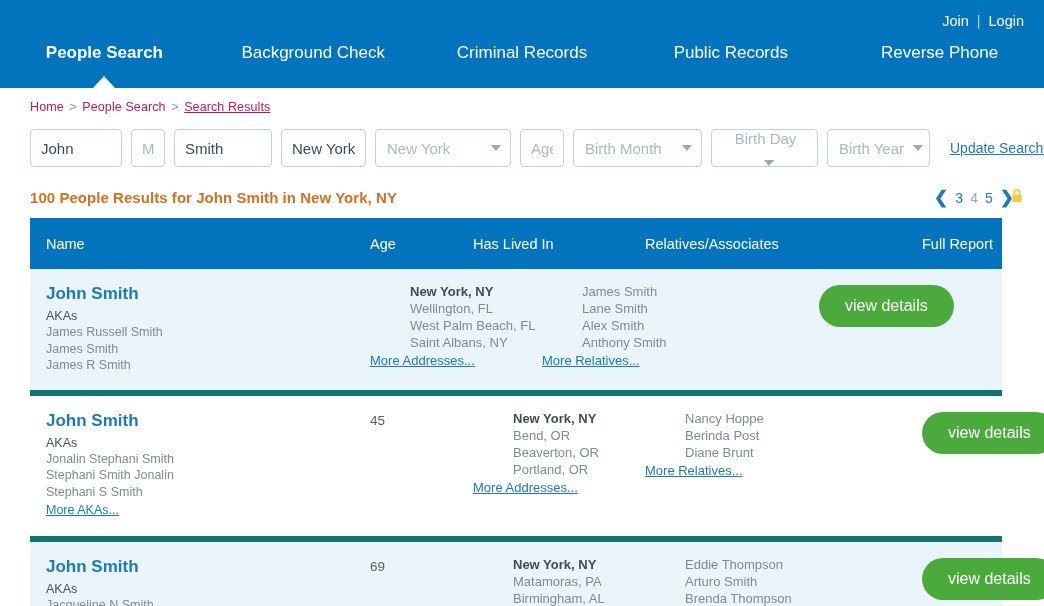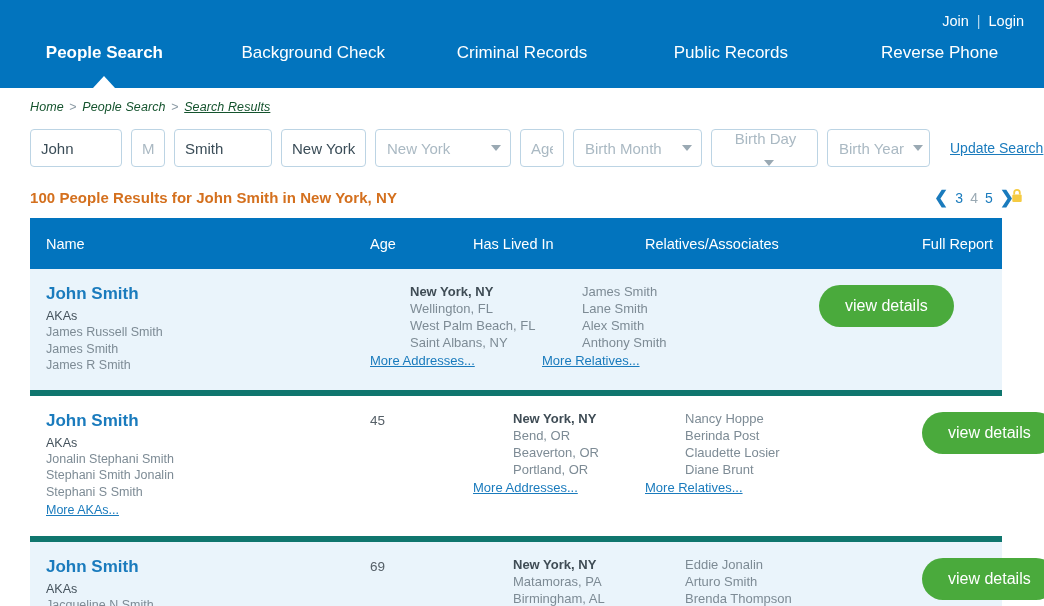--- a/index.html
+++ b/index.html
@@ -78,22 +78,21 @@
     padding: 0 0 0 0;
   }
 
   .breadcrumb {
     font-size: 12.5px;
     color: #8b9aa4;
     padding: 12px 0 0 30px;
     letter-spacing: 0.1px;
   }
   .breadcrumb .crumb {
-    color: #14532d;
-    font-style: italic;
+    color: #be185d;
   }
   .breadcrumb .crumb.link {
     text-decoration: underline;
     cursor: pointer;
   }
   .breadcrumb .arrow {
     color: #8b9aa4;
     padding: 0 2px;
   }
 
@@ -424,21 +423,20 @@
       <div class="cell col-lived">
         <div class="addr primary">New York, NY</div>
         <div class="addr">Bend, OR</div>
         <div class="addr">Beaverton, OR</div>
         <div class="addr">Portland, OR</div>
         <div><span class="more-link">More Addresses...</span></div>
       </div>
       <div class="cell col-rel">
         <div class="relative">Nancy Hoppe</div>
         <div class="relative">Berinda Post</div>
-        <div class="relative">Claudette Losier</div>
         <div class="relative">Diane Brunt</div>
         <div><span class="more-link">More Relatives...</span></div>
       </div>
       <div class="cell col-report">
         <button class="view-details">view details</button>
       </div>
     </div>
 
     <div class="row tint">
       <div class="cell col-name">
@@ -448,21 +446,21 @@
       </div>
       <div class="cell col-age">
         <div class="age-val">69</div>
       </div>
       <div class="cell col-lived">
         <div class="addr primary">New York, NY</div>
         <div class="addr">Matamoras, PA</div>
         <div class="addr">Birmingham, AL</div>
       </div>
       <div class="cell col-rel">
-        <div class="relative">Eddie Jonalin</div>
+        <div class="relative">Eddie Thompson</div>
         <div class="relative">Arturo Smith</div>
         <div class="relative">Brenda Thompson</div>
       </div>
       <div class="cell col-report">
         <button class="view-details">view details</button>
       </div>
     </div>
 
   </div>
 </div>

